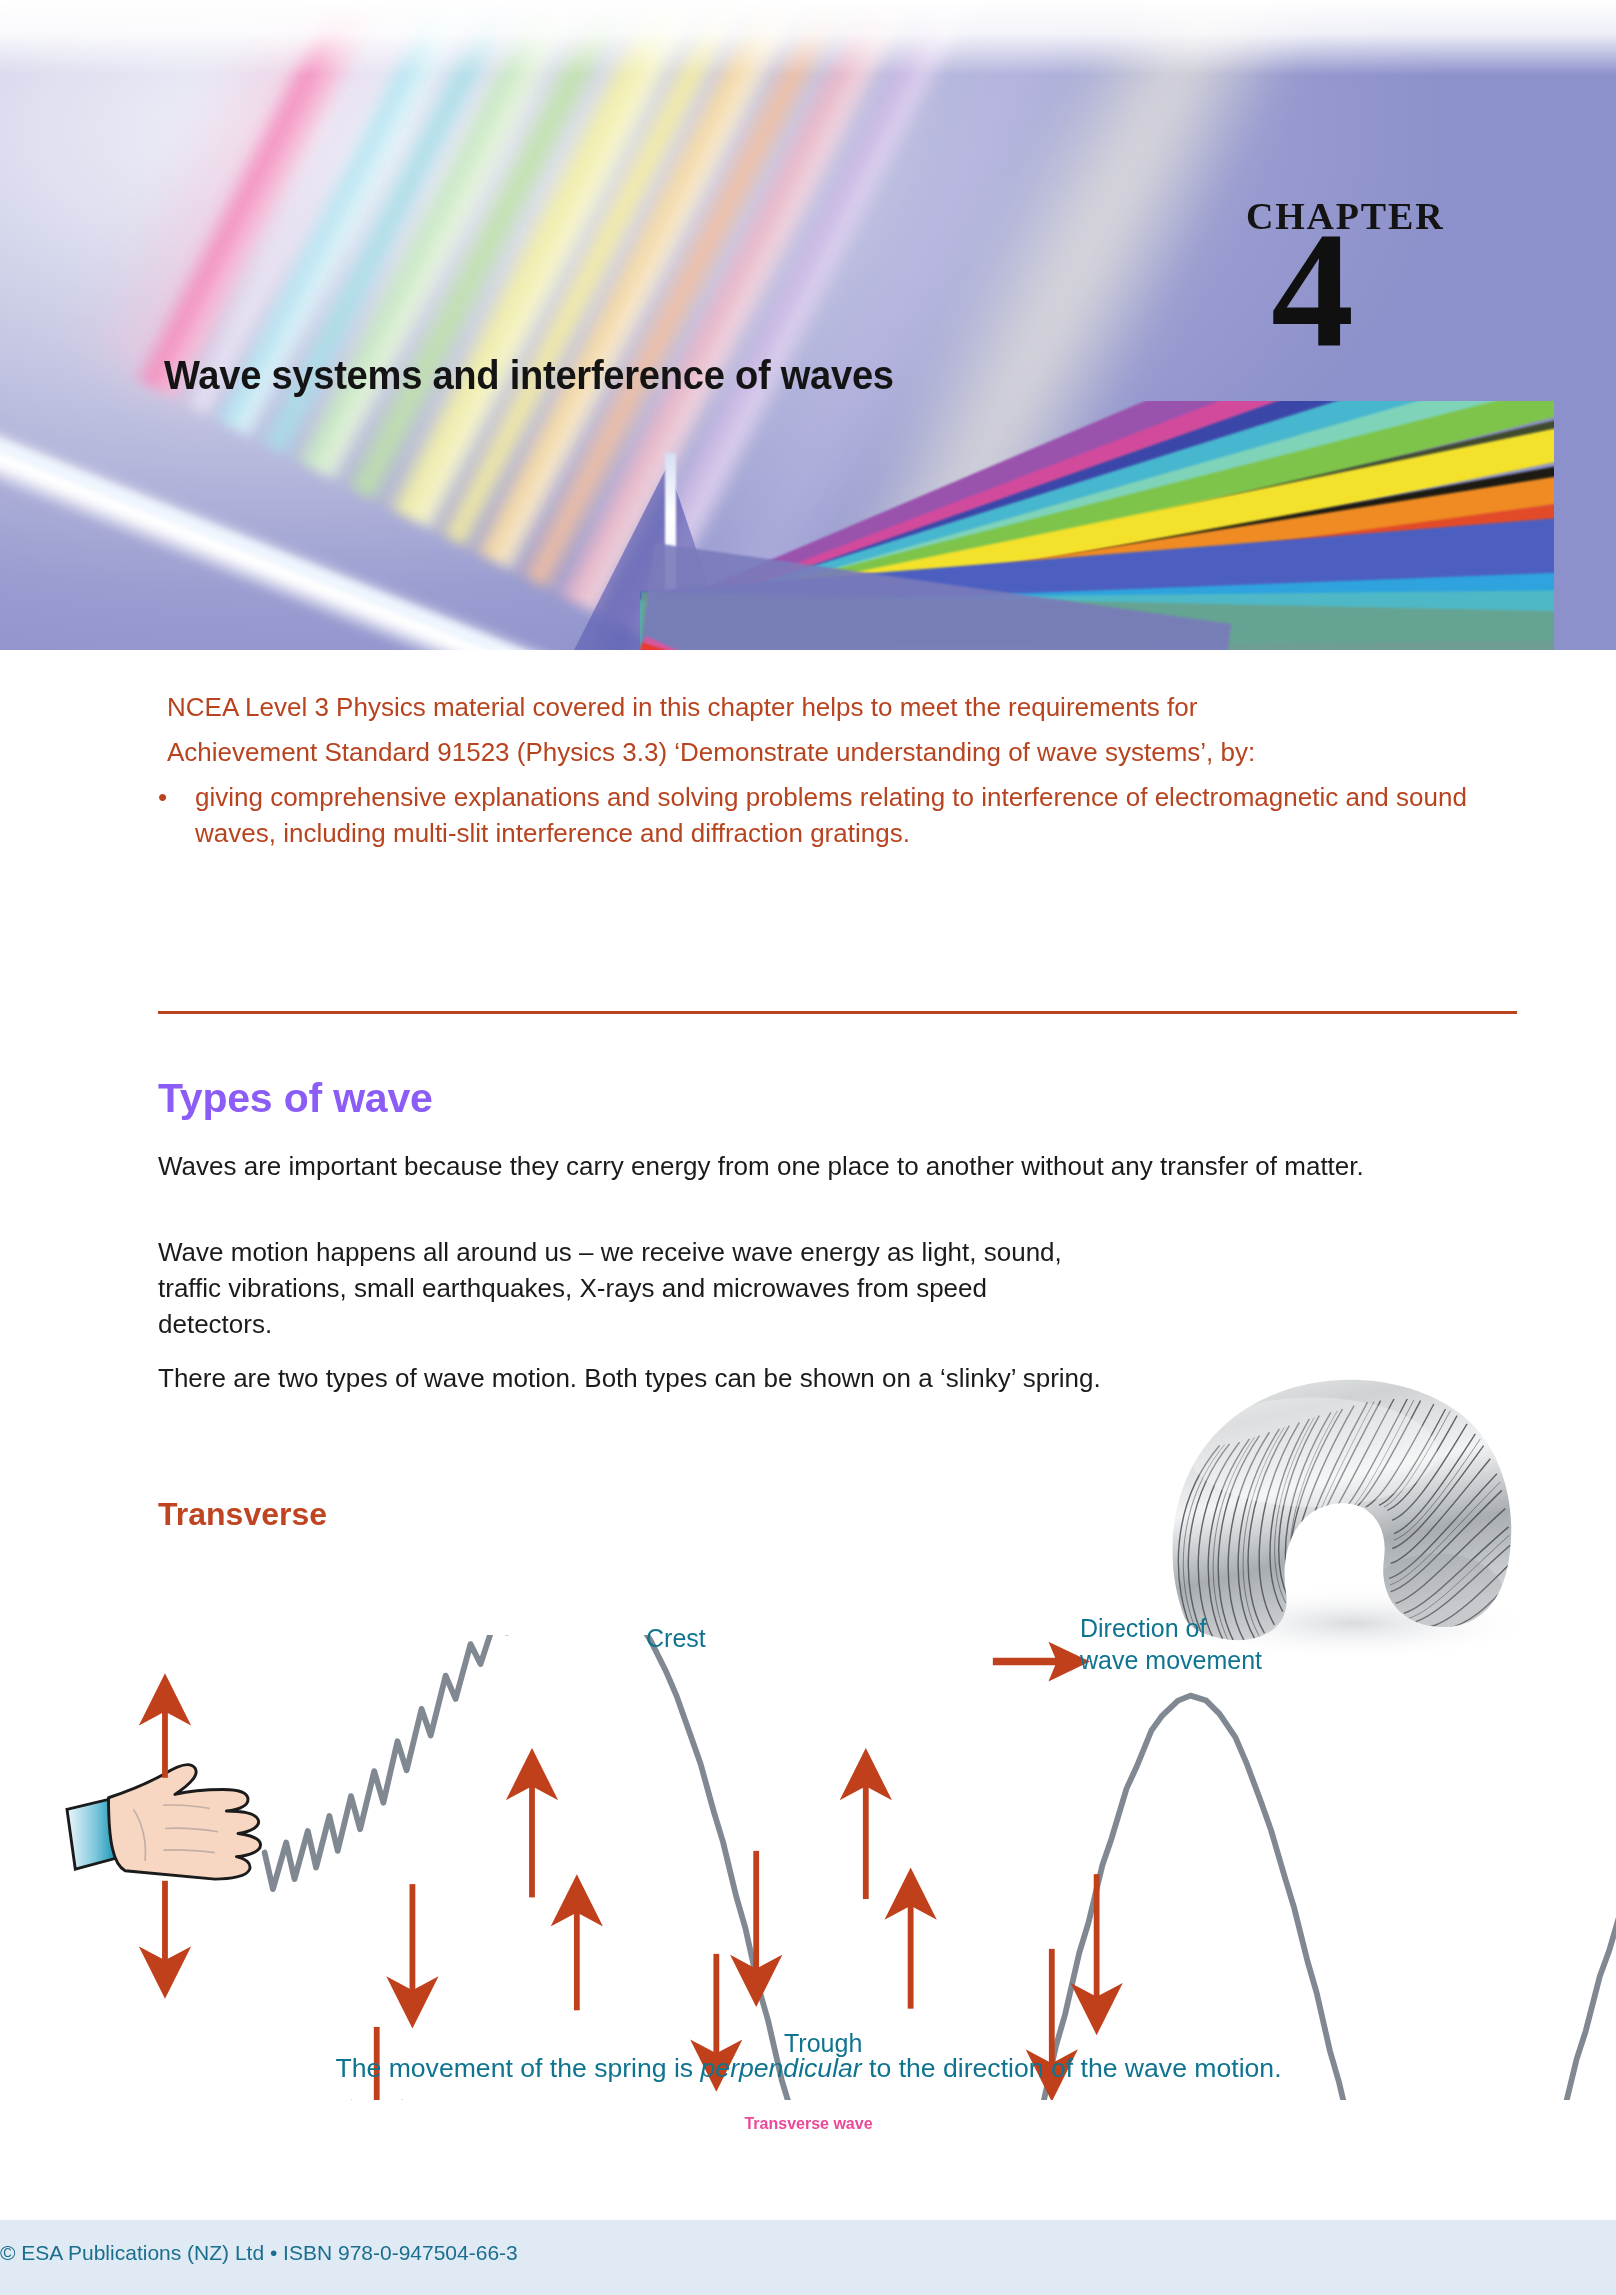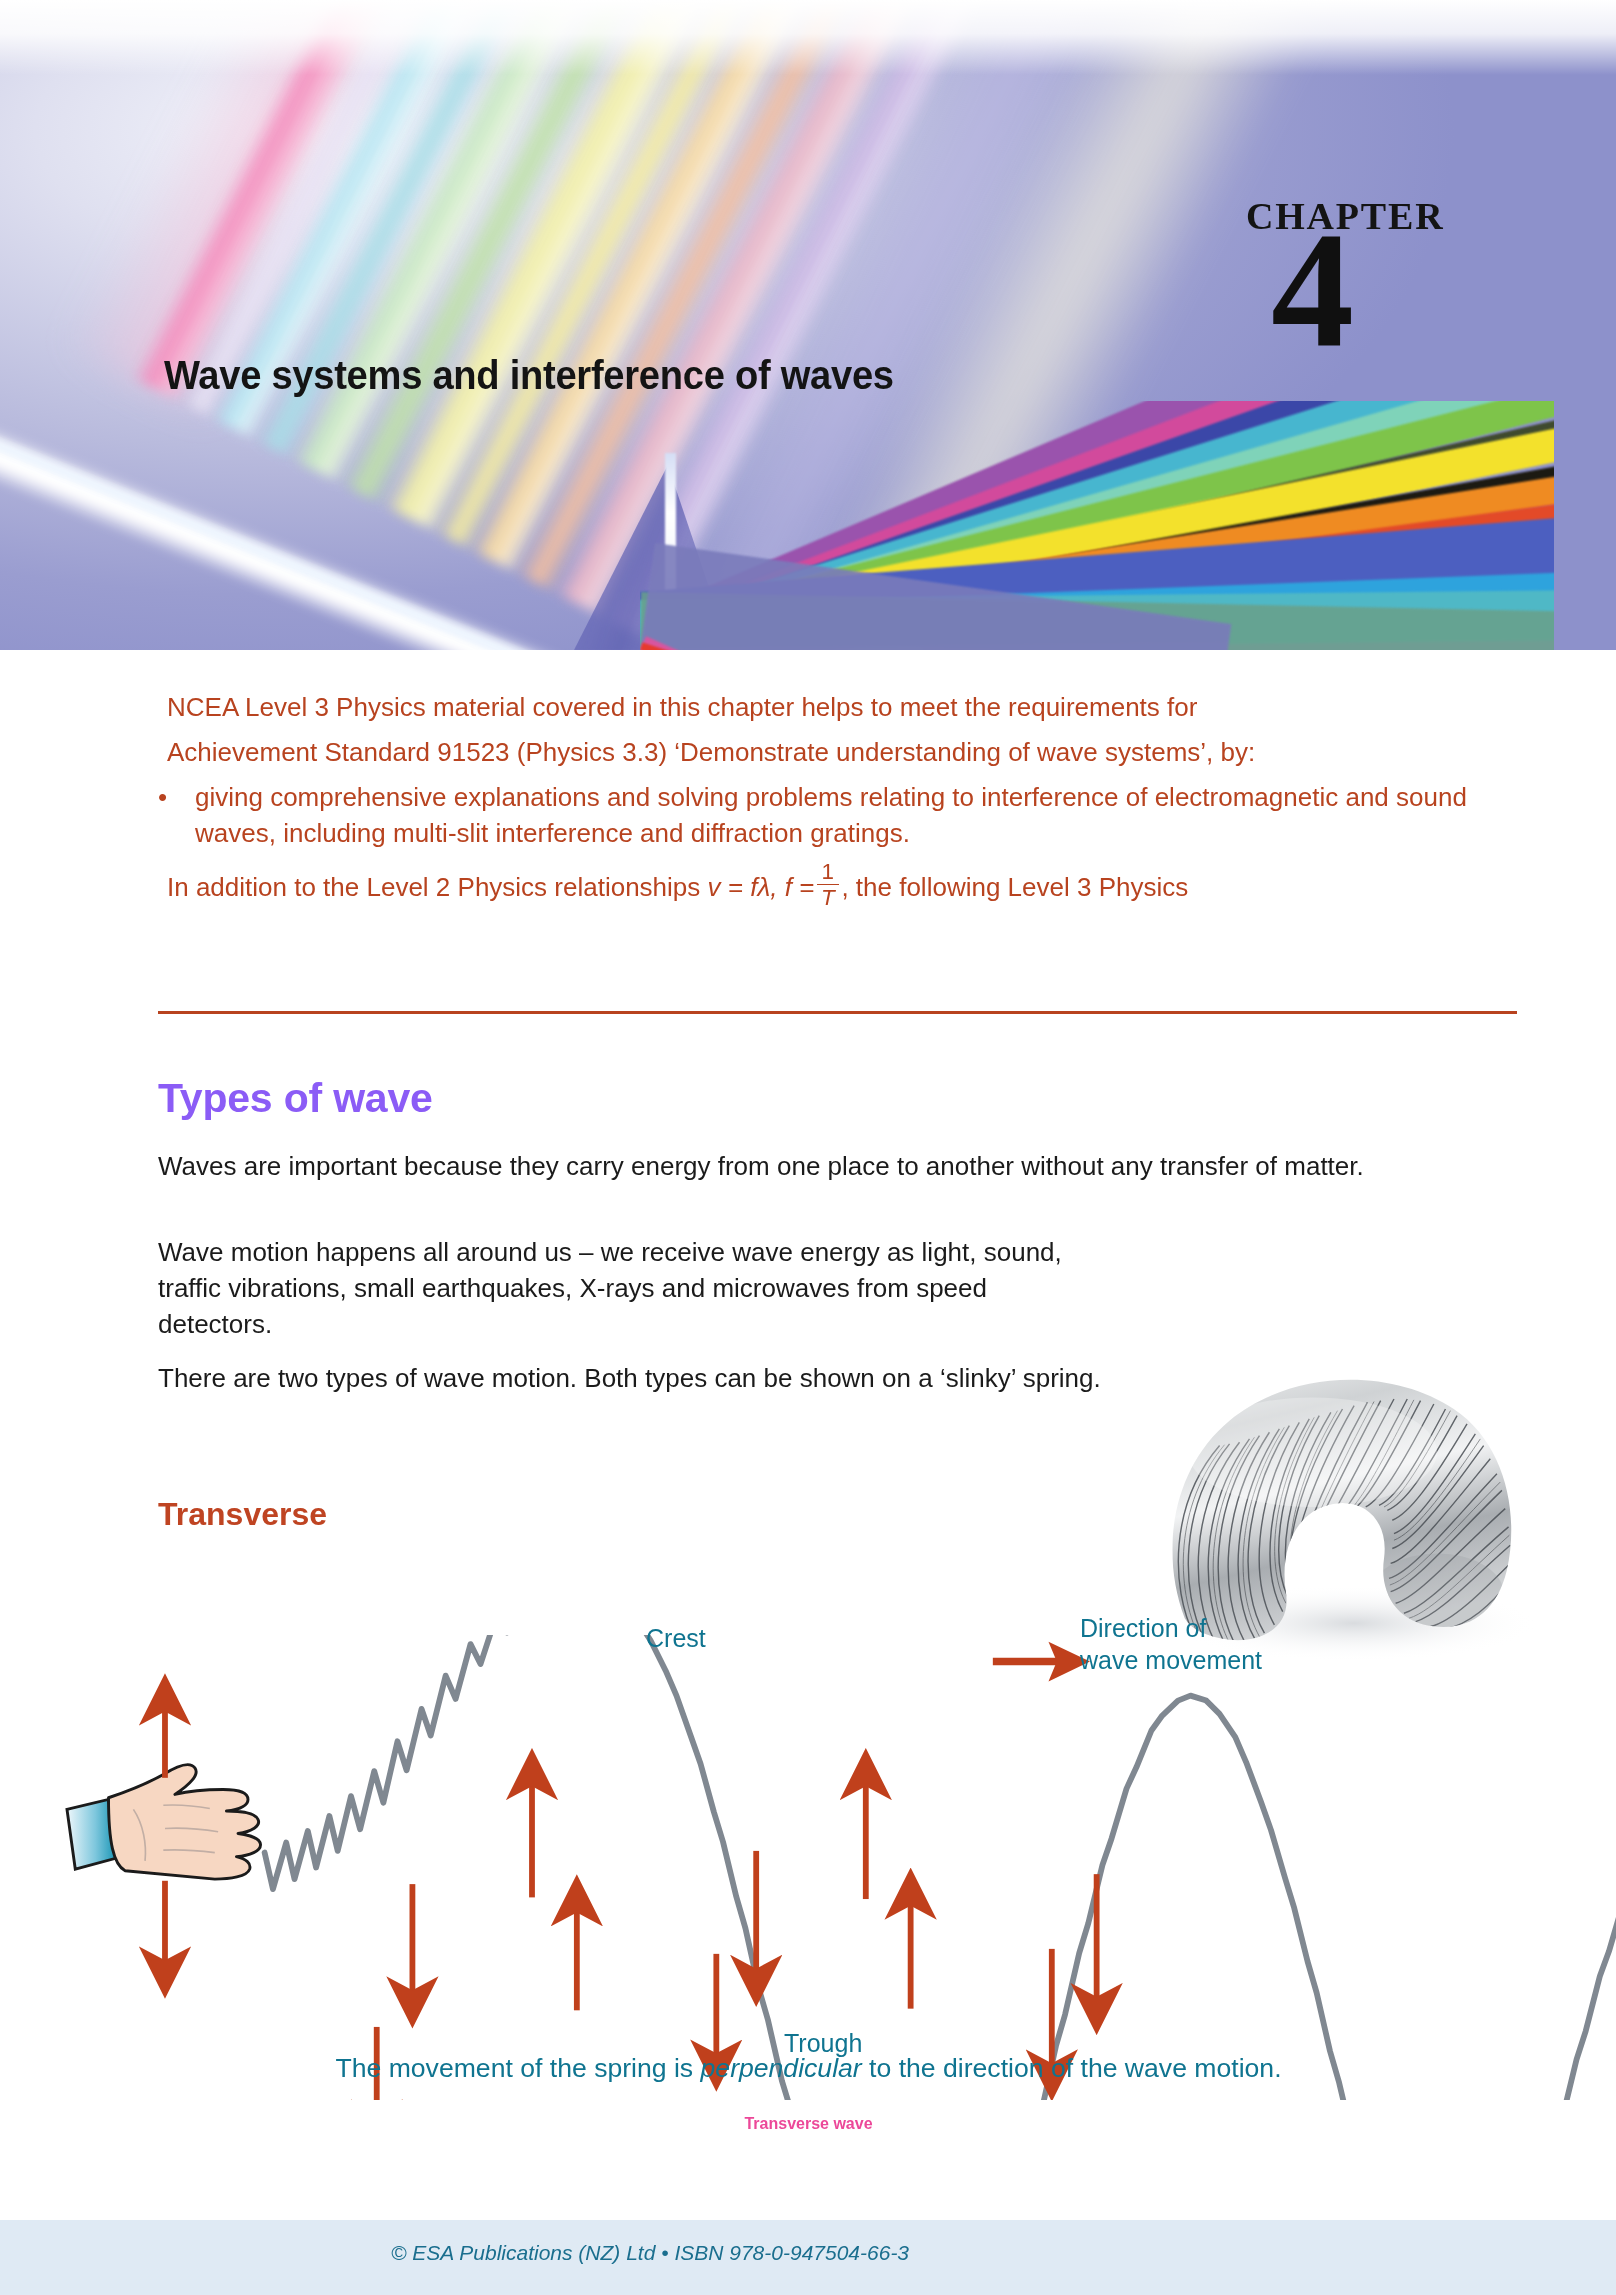--- a/index.html
+++ b/index.html
@@ -115,22 +115,22 @@
   .lbl-dir { left:1080px; top:-23px; }
 
   .caption1 { position:absolute; left:0; top:2053px; width:1617px; text-align:center;
               color:#0f7490; font-size:26.6px; }
   .caption2 { position:absolute; left:0; top:2115px; width:1617px; text-align:center;
               color:#ec4899; font-size:16px; font-weight:bold; }
 
   
   .footer-band { position:absolute; left:0; top:2220px; width:1617px; height:76px;
                  background:#dfeaf4; }
-  .footer-text { position:absolute; left:0; top:2241px; width:1300px; text-align:center;
-                 color:#1a6e8e; font-size:21px; font-style:italic; }
+  .footer-text { position:absolute; left:0; top:2241px; width:1300px; 
+                 color:#1a6e8e; font-size:21px; }
 </style>
 </head>
 <body>
 
 <div class="banner">
   <div class="rays">
     <div class="ray soft" style="left:50px;width:174px;background:linear-gradient(90deg,rgba(255,255,255,0),#f3c7dd,rgba(255,255,255,0));"></div>
     <div class="ray" style="left:125px;width:58px;background:linear-gradient(90deg,rgba(255,255,255,0),#f48fbe,#f7b6d4,rgba(255,255,255,0));"></div>
     <div class="ray" style="left:181px;width:38px;background:linear-gradient(90deg,rgba(255,255,255,0),#e8e3f4,rgba(255,255,255,0));"></div>
     <div class="ray" style="left:214px;width:52px;background:linear-gradient(90deg,rgba(255,255,255,0),#b7e6f2,#d9f2f8,rgba(255,255,255,0));"></div>
@@ -183,25 +183,20 @@
 
 <div class="content">
 
   <div class="intro">
     <p>NCEA Level 3 Physics material covered in this chapter helps to meet the requirements for</p>
     <p>Achievement Standard 91523 (Physics 3.3) ‘Demonstrate understanding of wave systems’, by:</p>
     <div class="bullet-row">
       <span class="bullet-dot">•</span>
       <span class="bullet-text">giving comprehensive explanations and solving problems relating to interference of electromagnetic and sound waves, including multi-slit interference and diffraction gratings.</span>
     </div>
-    <p>
-      <span>In addition to the Level 2 Physics relationships</span>
-      <span class="ital">v = fλ,</span>
-      <span class="ital">f =</span><span class="frac"><span class="num">1</span><span class="den ital">T</span></span><span>, the following Level 3 Physics</span>
-    </p>
   </div>
 
   <div class="rule"></div>
 
   <div class="h1">Types of wave</div>
 
   <div class="para p1">Waves are important because they carry energy from one place to another without any transfer of matter.</div>
   <div class="para p2">Wave motion happens all around us – we receive wave energy as light, sound, traffic vibrations, small earthquakes, X-rays and microwaves from speed detectors.</div>
   <div class="para p3">There are two types of wave motion. Both types can be shown on a ‘slinky’ spring.</div>
 

